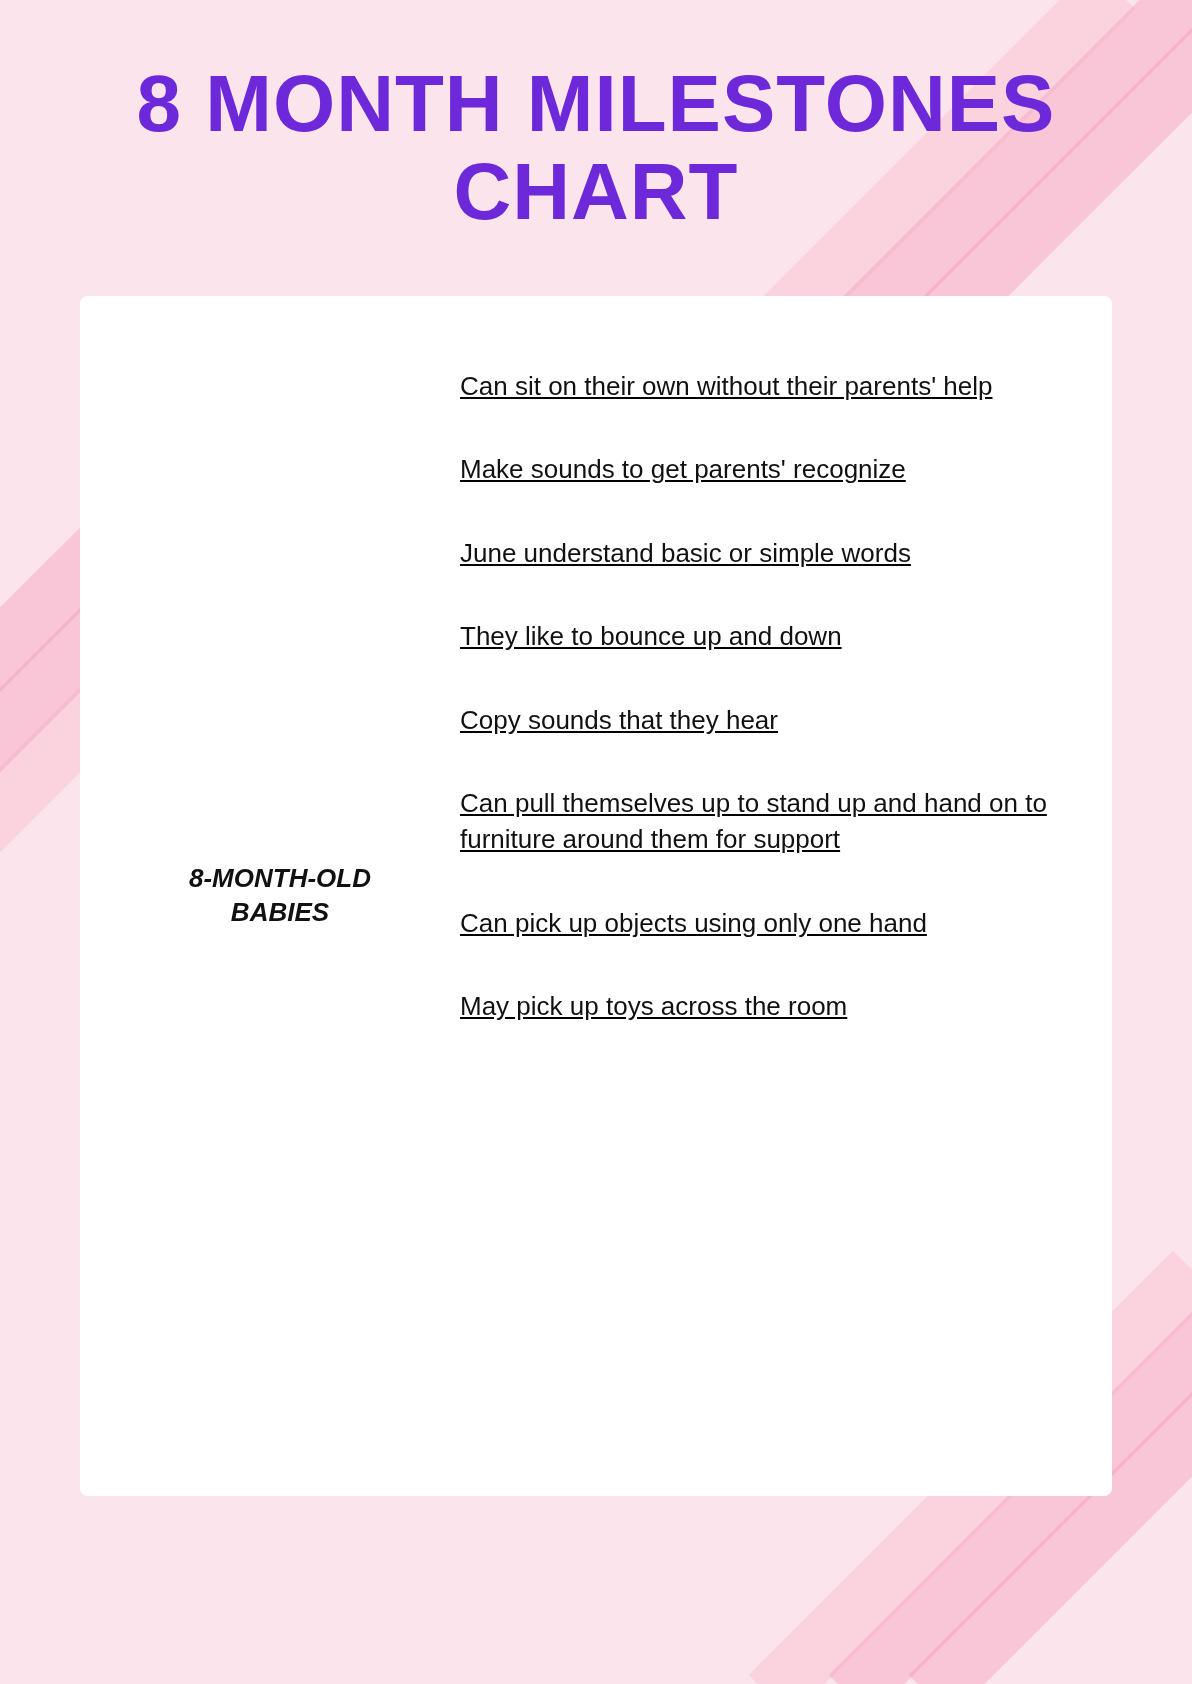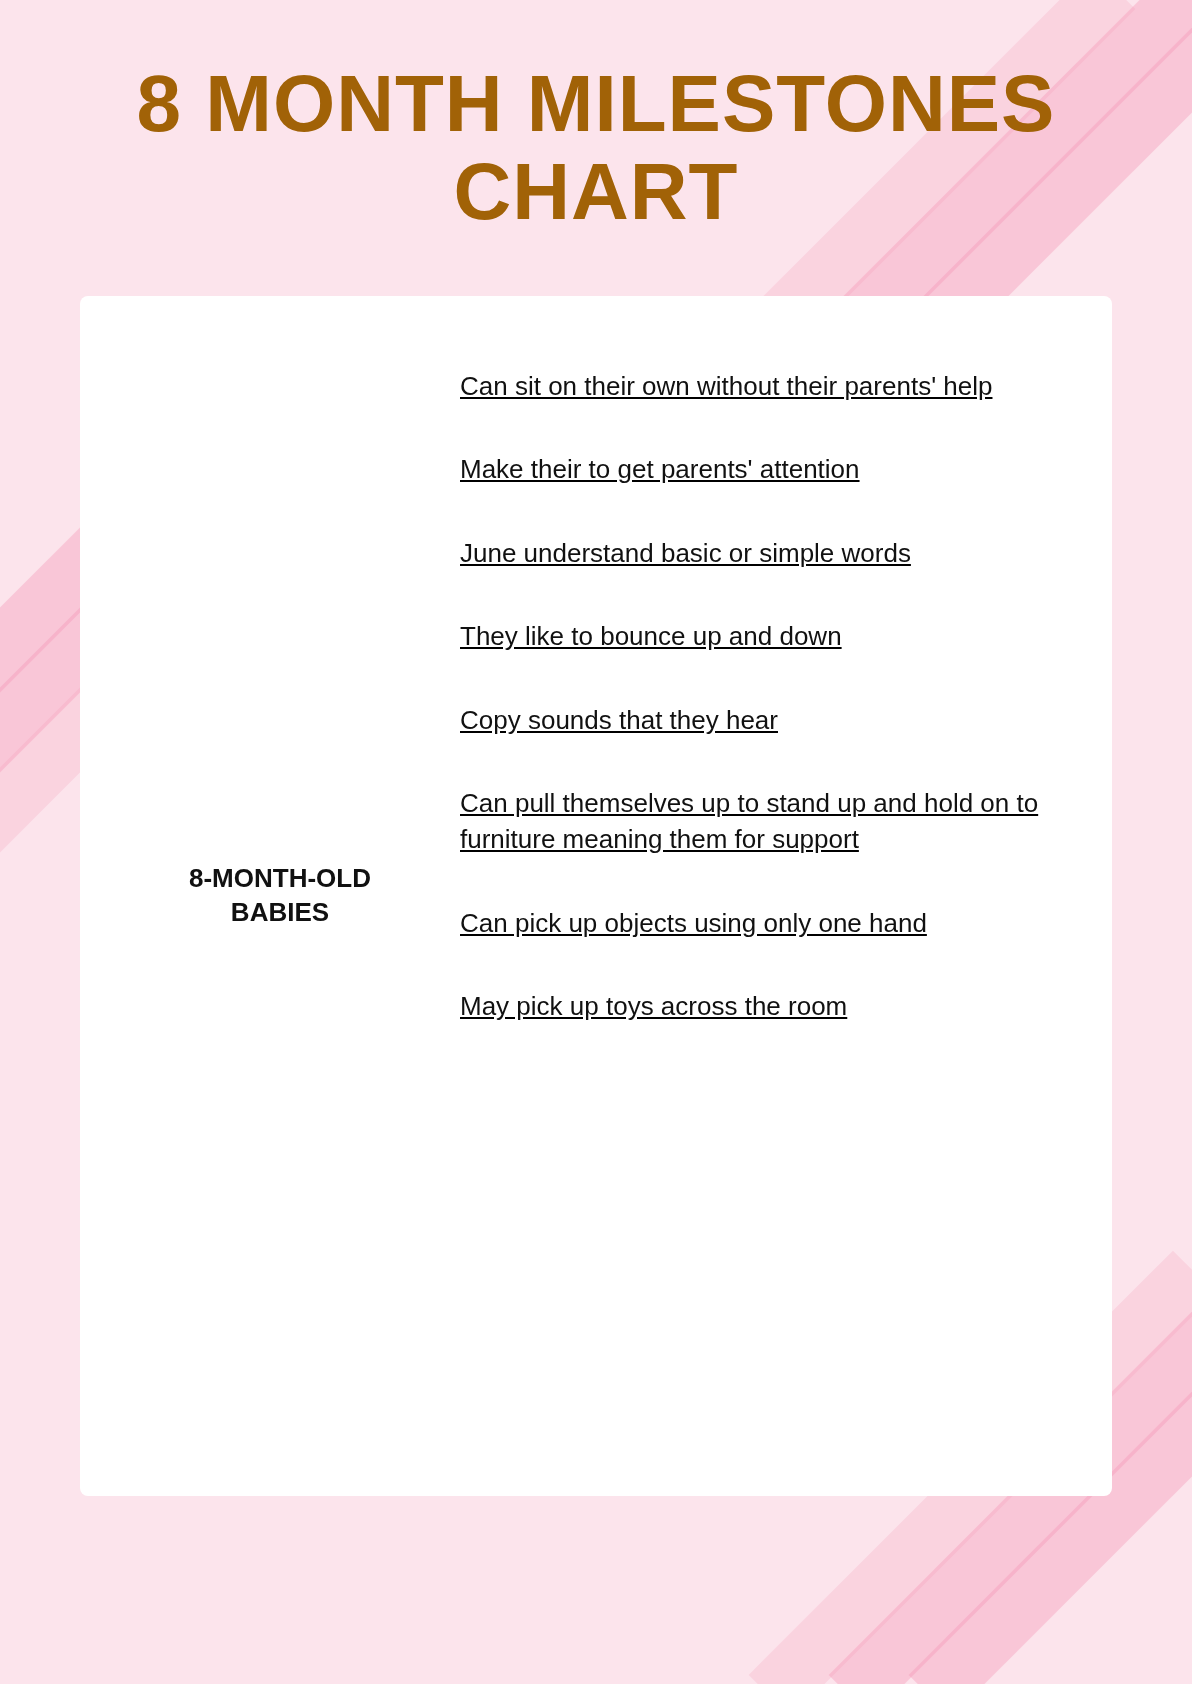--- a/index.html
+++ b/index.html
@@ -121,21 +121,21 @@
     .page-title {
       position: relative;
       z-index: 1;
       text-align: center;
       padding: 60px 80px 40px 80px;
       font-size: 80px;
       font-weight: 900;
       font-family: Arial Black, Arial, sans-serif;
       text-transform: uppercase;
       line-height: 1.1;
-      color: #a16207;
+      color: #6d28d9;
       letter-spacing: 1px;
     }
 
     .main-card {
       position: relative;
       z-index: 1;
       background: #ffffff;
       margin: 20px 80px 60px 80px;
       border-radius: 8px;
       padding: 50px 60px 50px 60px;
@@ -158,20 +158,21 @@
     }
 
     .label-main {
       font-weight: 900;
       font-size: 26px;
       font-family: Arial Black, Arial, sans-serif;
       text-transform: uppercase;
       line-height: 1.3;
       color: #111;
       display: block;
+      font-style: italic;
     }
 
     .right-section {
       flex: 1;
       display: flex;
       flex-direction: column;
       gap: 3px;
       text-decoration: underline;
     }
 
@@ -214,33 +215,33 @@
       <span class="label-main">8-MONTH-OLD</span>
       <span class="label-main">BABIES</span>
     </div>
   </div>
 
   <div class="right-section" id="milestones-container">
   <div class="milestone-item">
         <p class="milestone-text">Can sit on their own without their parents' help</p>
       </div>
       <div class="milestone-item">
-        <p class="milestone-text">Make their to get parents' attention</p>
+        <p class="milestone-text">Make sounds to get parents' recognize</p>
       </div>
       <div class="milestone-item">
         <p class="milestone-text">June understand basic or simple words</p>
       </div>
       <div class="milestone-item">
         <p class="milestone-text">They like to bounce up and down</p>
       </div>
       <div class="milestone-item">
         <p class="milestone-text">Copy sounds that they hear</p>
       </div>
       <div class="milestone-item">
-        <p class="milestone-text">Can pull themselves up to stand up and hold on to furniture meaning them for support</p>
+        <p class="milestone-text">Can pull themselves up to stand up and hand on to furniture around them for support</p>
       </div>
       <div class="milestone-item">
         <p class="milestone-text">Can pick up objects using only one hand</p>
       </div>
       <div class="milestone-item">
         <p class="milestone-text">May pick up toys across the room</p>
       </div>
     </div>
 
 </div>

